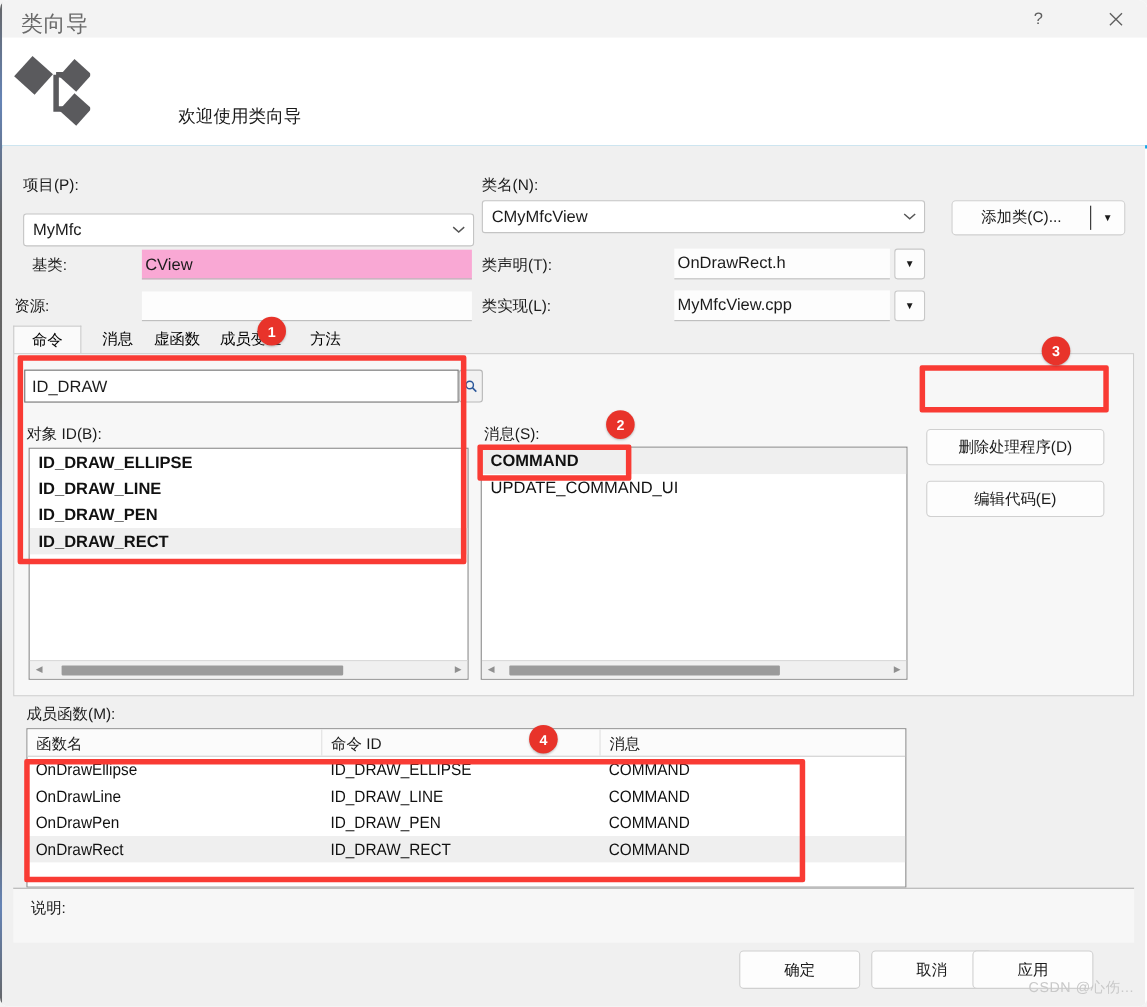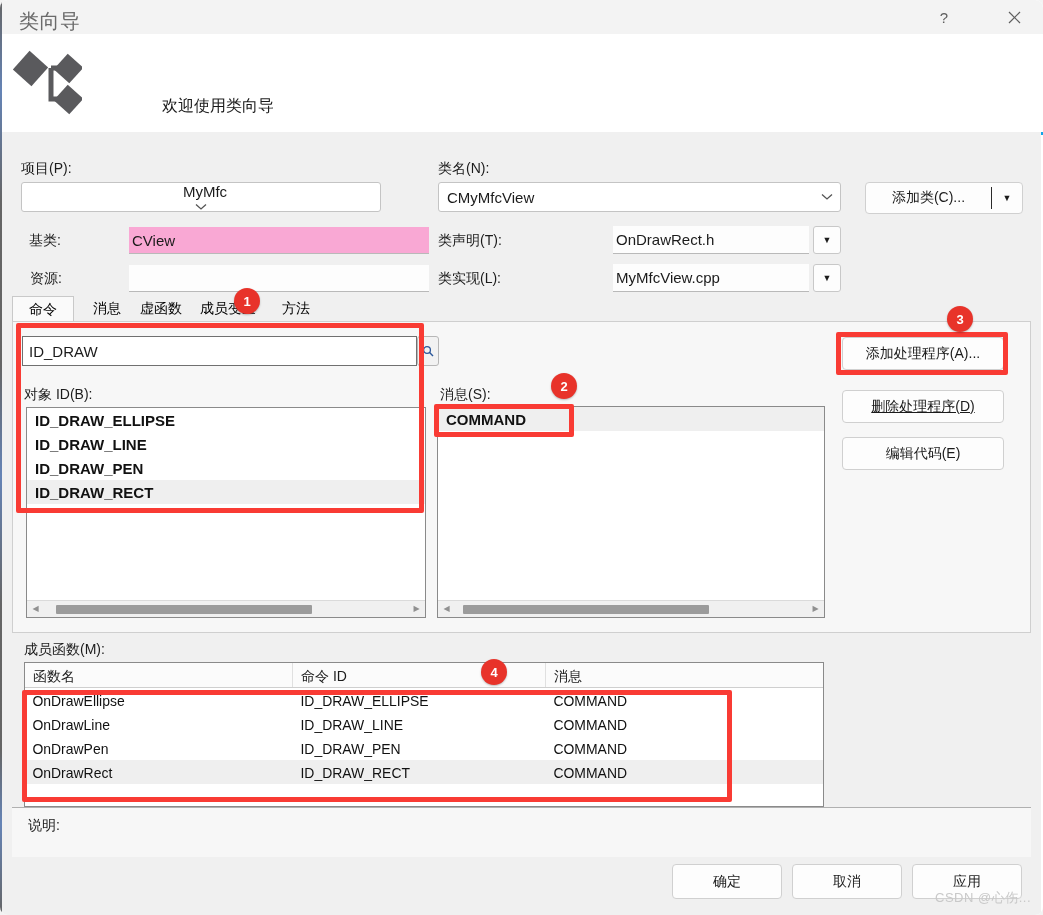--- a/index.html
+++ b/index.html
@@ -224,35 +224,35 @@
             <rect x="48" y="44" width="21" height="21" transform="rotate(42 58.5 54.5)"></rect>
           </g>
         </svg>
       </div>
       <div class="banner-title">欢迎使用类向导</div>
     </div>
 
     <div class="panel">
 
       <div class="lbl" style="left:19px;top:28px;">项目(P):</div>
-      <div class="combo" style="left:19px;top:50px;width:360px;height:30px;flex-direction:column;">
+      <div class="combo" style="left:19px;top:62px;width:410px;height:30px;">
         <span class="val">MyMfc</span>
         <span class="chev">
           <svg width="12" height="8" viewBox="0 0 12 8">
               <path d="M1 1.5 L6 6 L11 1.5" fill="none" stroke="#555" stroke-width="1.3"></path>
             </svg>
         </span>
       </div>
 
       <div class="lbl" style="left:27px;top:100px;">基类:</div>
       <div class="underline-field" style="left:127px;top:95px;width:300px;height:27px;">
         <span>CView</span>
       </div>
 
-      <div class="lbl" style="left:28px;top:138px;">资源:</div>
+      <div class="lbl" style="left:11px;top:138px;">资源:</div>
       <div class="underline-field white" style="left:127px;top:133px;width:300px;height:27px;">
         <span></span>
       </div>
 
       <div class="lbl" style="left:436px;top:28px;">类名(N):</div>
       <div class="combo" style="left:436px;top:50px;width:403px;height:30px;">
         <span class="val">CMyMfcView</span>
         <span class="chev">
           <svg width="12" height="8" viewBox="0 0 12 8">
               <path d="M1 1.5 L6 6 L11 1.5" fill="none" stroke="#555" stroke-width="1.3"></path>
@@ -328,33 +328,33 @@
         </div>
         <div class="hs-arrow">▶</div>
       </div>
     </div>
 
     <div class="lbl" style="left:440px;top:386px;">消息(S):</div>
     <div class="listbox" style="left:437px;top:406px;width:388px;height:212px;">
       <div class="lb-row bold sel">
           <span>COMMAND</span>
         </div>
+      <div class="lb-row">
+          <span>UPDATE_COMMAND_UI</span>
+        </div>
       <div class="hscroll">
         <div class="hs-arrow">◀</div>
         <div class="hs-track">
           <div class="hs-thumb" style="left:8px;width:246px;"></div>
         </div>
         <div class="hs-arrow">▶</div>
       </div>
     </div>
 
-    <div class="btn" style="left:842px;top:337px;width:162px;height:33px;">
-        <span>添加处理程序(A)...</span>
-      </div>
-    <div class="btn" style="left:842px;top:390px;width:162px;height:33px;text-decoration:underline;">
+    <div class="btn" style="left:842px;top:390px;width:162px;height:33px;">
         <span>删除处理程序(D)</span>
       </div>
     <div class="btn" style="left:842px;top:437px;width:162px;height:33px;">
         <span>编辑代码(E)</span>
       </div>
 
     <div class="lbl" style="left:24px;top:641px;">成员函数(M):</div>
     <div class="grid" style="left:24px;top:662px;width:800px;height:145px;">
       <div class="grid-head">
         <div class="gh" style="width:268px;">函数名</div>
@@ -385,21 +385,21 @@
 
     <div class="groupbox" style="left:12px;top:807px;width:1019px;height:50px;background:#f7f7f7;border-top:1px solid #b0b0b0;border-left:none;border-right:none;border-bottom:none;"></div>
     <div class="lbl" style="left:28px;top:817px;">说明:</div>
 
     <div class="btn" style="left:672px;top:864px;width:110px;height:35px;">
         <span>确定</span>
       </div>
     <div class="btn" style="left:792px;top:864px;width:110px;height:35px;">
         <span>取消</span>
       </div>
-    <div class="btn" style="left:912px;top:864px;width:110px;height:35px;">
+    <div class="btn" style="left:884px;top:864px;width:110px;height:35px;">
         <span>应用</span>
       </div>
 
     <div class="watermark">CSDN @心伤...</div>
   </div>
 
   <div class="anno-box" style="left:16px;top:323px;width:408px;height:190px;"></div>
   <div class="anno-box" style="left:434px;top:404px;width:140px;height:33px;"></div>
   <div class="anno-box" style="left:836px;top:332px;width:172px;height:43px;"></div>
   <div class="anno-box" style="left:22px;top:690px;width:710px;height:112px;"></div>

